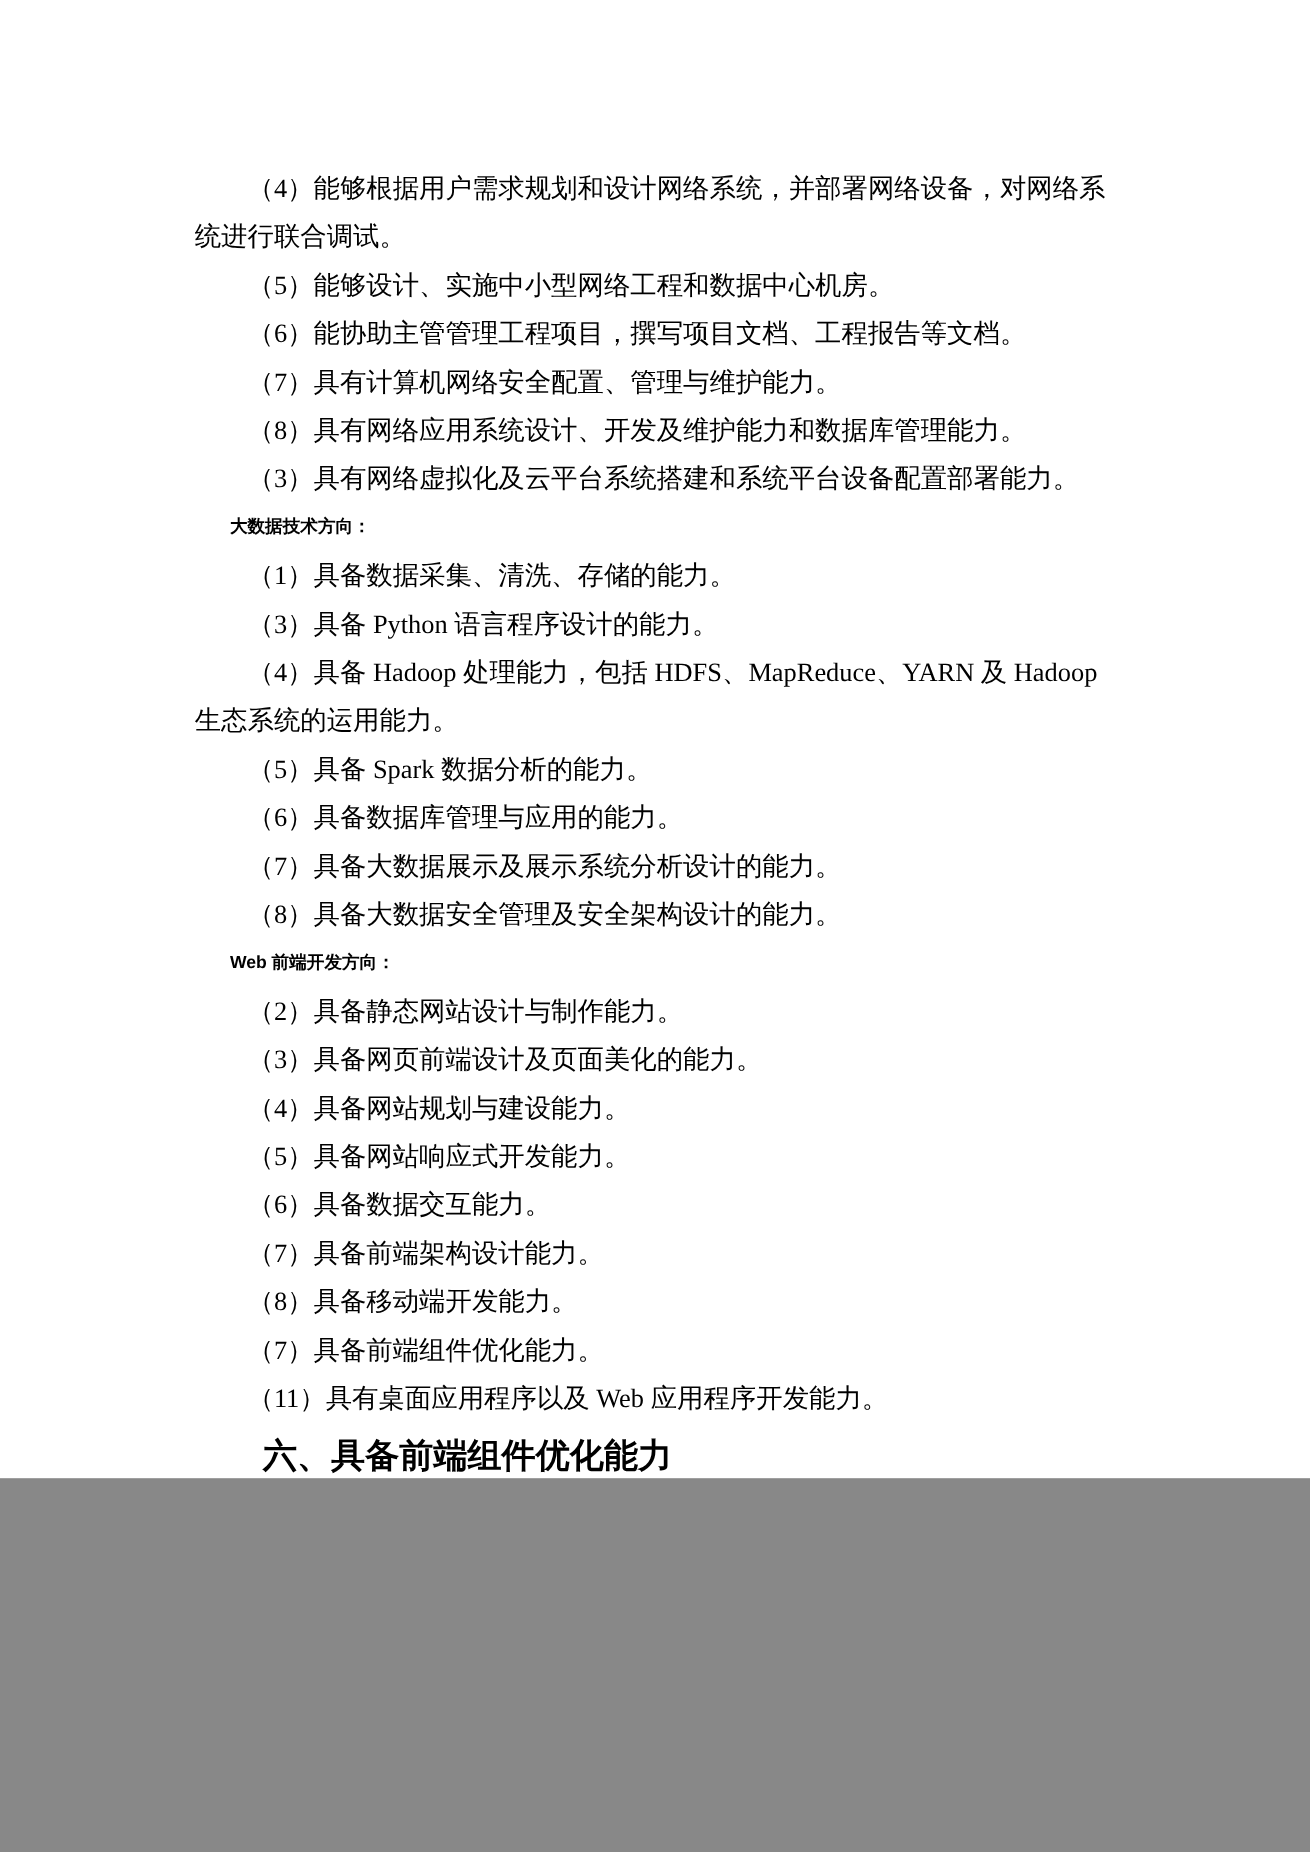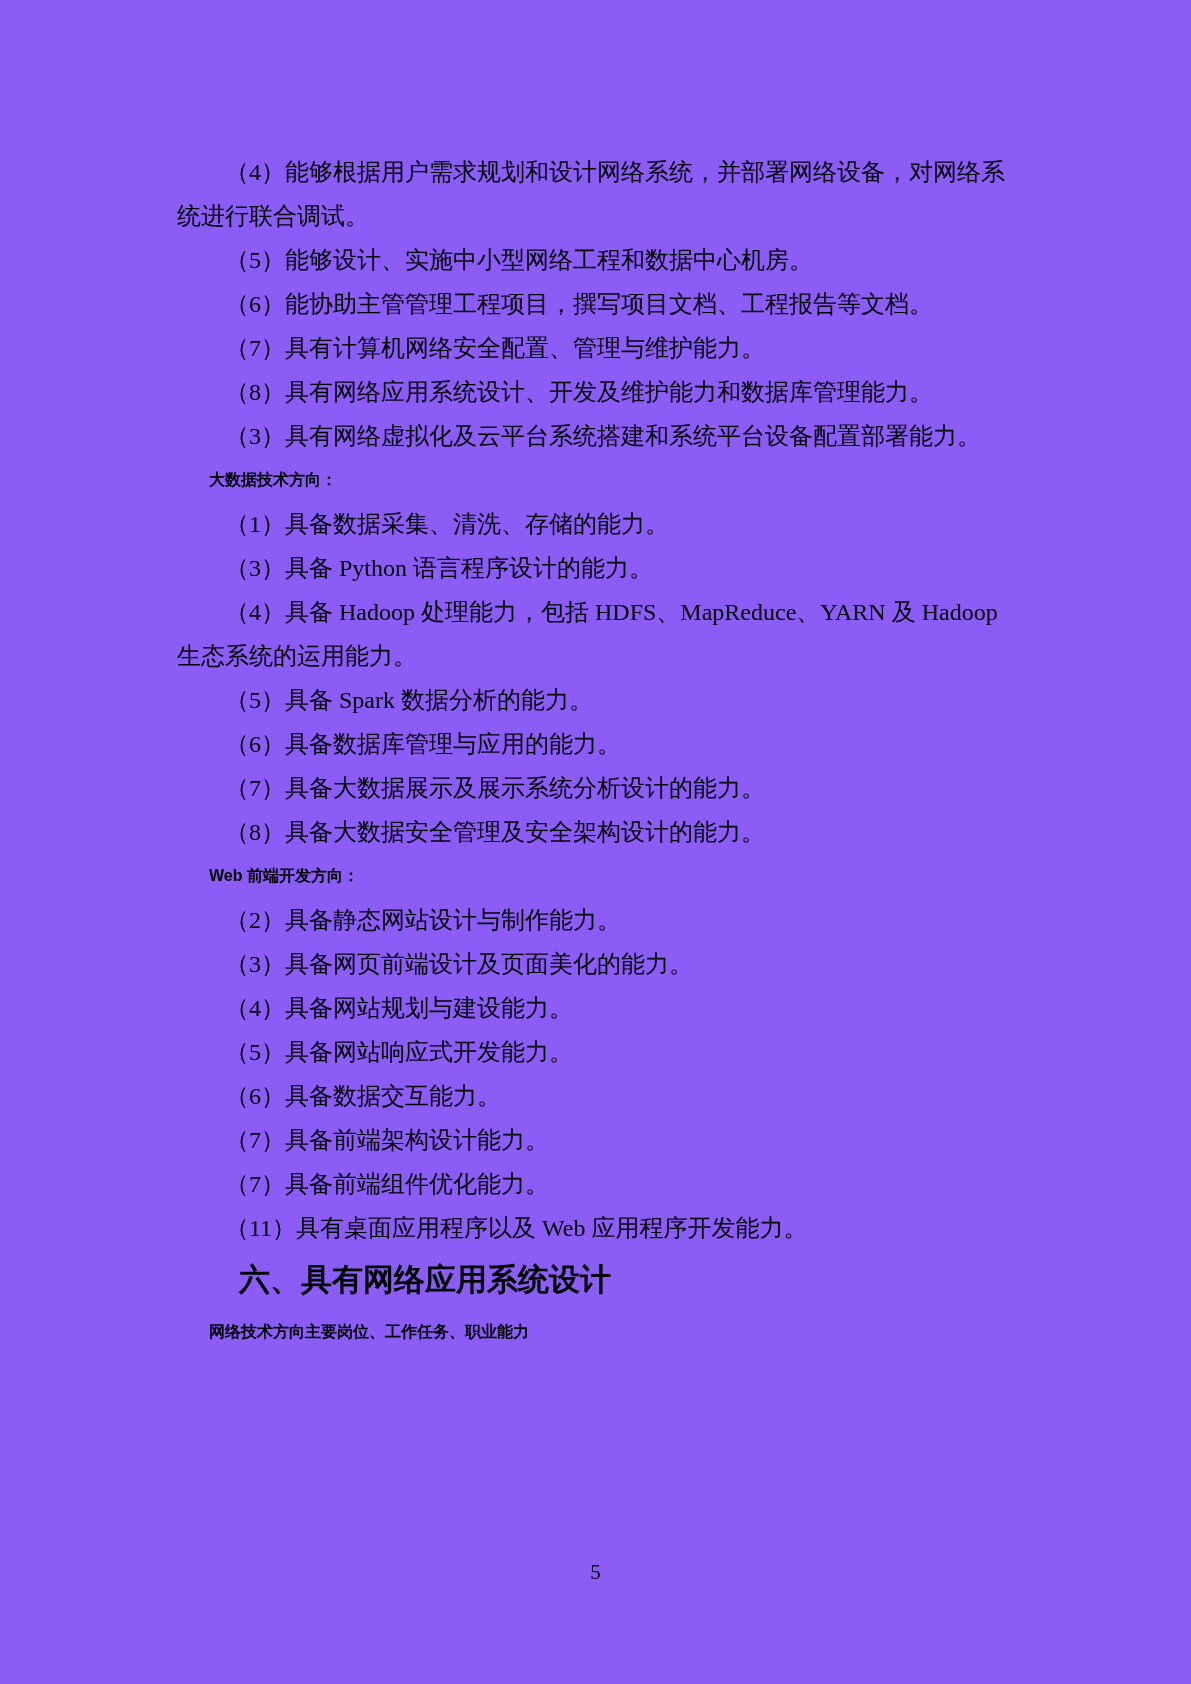--- a/index.html
+++ b/index.html
@@ -1,21 +1,21 @@
 <!DOCTYPE html>
 <html><head>
 <meta charset="utf-8">
 <style>
   html, body { margin: 0; padding: 0; background: #888; }
   .page {
     position: relative;
     width: 1191px;
-    height: 1684px;
+    height: 1344px;
     margin: 0 auto;
-    background: #8b5cf6;
+    background: #ffffff;
     color: #000000;
     overflow: hidden;
     font-family: "Liberation Serif", "DejaVu Serif", serif;
   }
   .content {
     position: absolute;
     left: 177px;
     top: 150px;
     width: 843px;
   }
@@ -79,19 +79,20 @@
     <p class="para">（6）具备数据库管理与应用的能力。</p>
     <p class="para">（7）具备大数据展示及展示系统分析设计的能力。</p>
     <p class="para">（8）具备大数据安全管理及安全架构设计的能力。</p>
     <p class="dir-heading">Web 前端开发方向：</p>
     <p class="para">（2）具备静态网站设计与制作能力。</p>
     <p class="para">（3）具备网页前端设计及页面美化的能力。</p>
     <p class="para">（4）具备网站规划与建设能力。</p>
     <p class="para">（5）具备网站响应式开发能力。</p>
     <p class="para">（6）具备数据交互能力。</p>
     <p class="para">（7）具备前端架构设计能力。</p>
+    <p class="para">（8）具备移动端开发能力。</p>
     <p class="para">（7）具备前端组件优化能力。</p>
     <p class="para">（11）具有桌面应用程序以及 Web 应用程序开发能力。</p>
-    <p class="sec-heading">六、具有网络应用系统设计</p>
+    <p class="sec-heading">六、具备前端组件优化能力</p>
     <p class="dir-heading">网络技术方向主要岗位、工作任务、职业能力</p>
   </div>
   <div class="footer-page-num">5</div>
 </div>
 
 </body></html>

